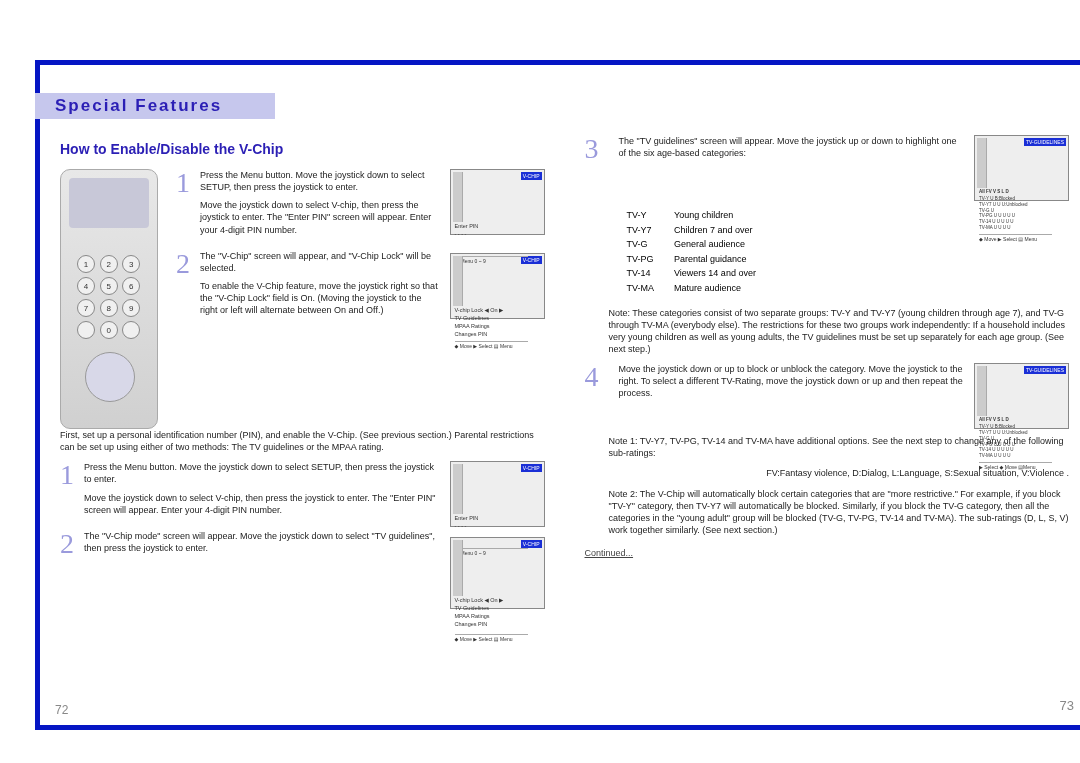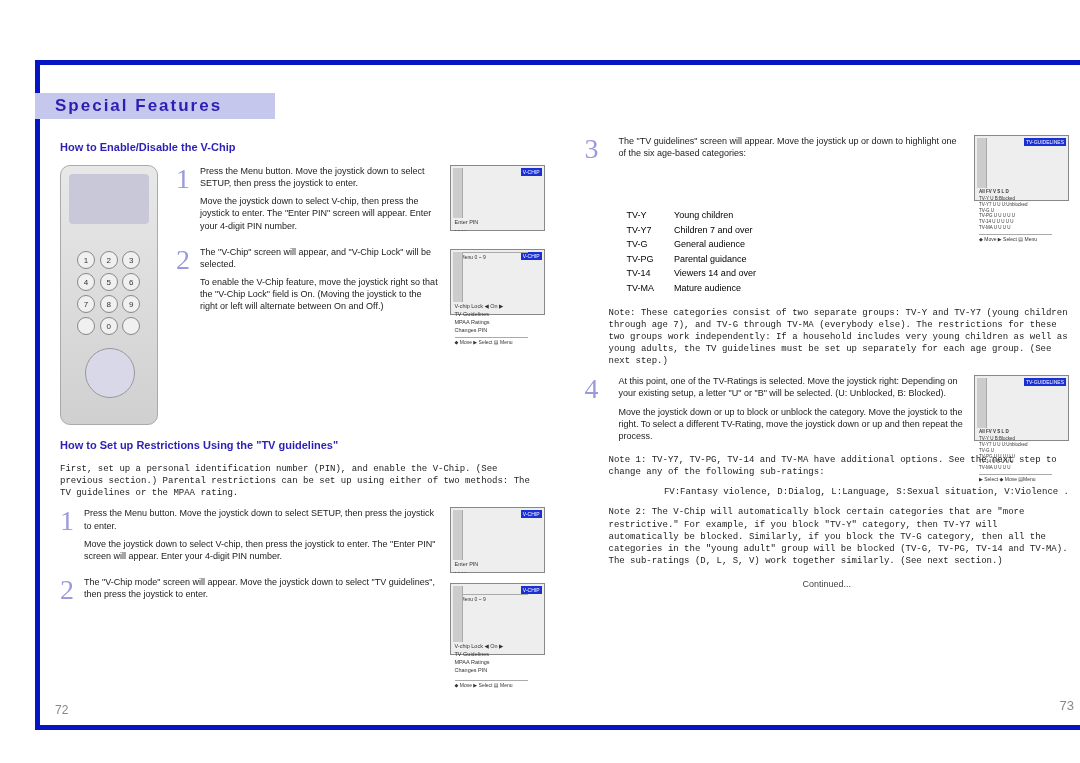--- a/index.html
+++ b/index.html
@@ -3,43 +3,43 @@
 <meta charset="utf-8">
 <style>
   * { box-sizing: border-box; margin: 0; padding: 0; }
   body { font-family: Arial, Helvetica, sans-serif; background: #fff; }
   .page-outer { width: 1080px; height: 763px; position: relative; background: #fff; }
   .page-frame { position: absolute; left: 35px; top: 60px; width: 1059px; height: 670px; border: 5px solid #0515c4; background: #fff; }
   .header-bar { position: absolute; left: -5px; top: 28px; width: 240px; height: 26px; background: #c6c7ed; display: flex; align-items: center; padding-left: 20px; }
   .header-title { color: #2b1fb5; font-weight: bold; font-size: 17px; letter-spacing: 2px; }
   .content { position: absolute; left: 0; top: 70px; right: 0; bottom: 0; display: flex; }
   .left-page, .right-page { flex: 1; padding: 0 20px 0 20px; position: relative; }
-  .subhead { color: #2b1fb5; font-weight: bold; font-size: 11px; margin: 6px 0 12px 0; }
+  .subhead { color: #2b1fb5; font-weight: bold; font-size: 14px; margin: 6px 0 12px 0; }
   .step-row { display: flex; margin-bottom: 8px; }
   .step-num { font-size: 28px; color: #9a9adc; font-weight: 300; width: 24px; flex-shrink: 0; line-height: 1; font-family: Georgia, serif; }
   .step-text { font-size: 9px; line-height: 1.35; color: #222; flex: 1; }
   .step-text p { margin-bottom: 6px; }
-  .body-para { font-size: 9px; line-height: 1.35; color: #222; margin-bottom: 8px; font-family: Liberation Mono, monospace; }
+  .body-para { font-size: 9px; line-height: 1.35; color: #222; margin-bottom: 8px; }
   .two-col { display: flex; gap: 10px; }
   .col-text { flex: 1; }
   .osd-box { width: 95px; flex-shrink: 0; }
   .osd { border: 1px solid #888; background: #eee; font-size: 5.5px; padding: 2px; color: #333; }
   .osd-title { background: #1a2fd6; color: #fff; font-size: 5px; padding: 1px 2px; display: inline-block; float: right; margin-bottom: 2px; }
   .osd-line { clear: both; padding: 1px 0; }
   .osd-footer { font-size: 5px; border-top: 1px solid #aaa; margin-top: 3px; padding-top: 1px; }
   .rating-table { font-size: 9px; line-height: 1.4; margin: 6px 0 10px 40px; }
   .rating-table td:first-child { padding-right: 18px; margin-left: 8px; }
   .remote { width: 98px; height: 260px; margin-right: 8px; background: linear-gradient(#e8e8e8,#d0d0d0); border-radius: 10px; border: 1px solid #aaa; position: relative; flex-shrink: 0; }
   .remote::before { content:""; position:absolute; top:8px; left:8px; right:8px; height:50px; background:#c8c8d8; border-radius:4px; }
   .remote .keypad { position:absolute; top:85px; left:16px; right:16px; display:grid; grid-template-columns:repeat(3,1fr); gap:4px; }
   .remote .key { width:18px; height:18px; border-radius:50%; background:#f0f0f0; border:1px solid #888; font-size:8px; display:flex; align-items:center; justify-content:center; color:#333; }
   .remote .nav { position:absolute; top:182px; left:24px; width:50px; height:50px; border-radius:50%; background:#d8d8e8; border:1px solid #999; }
   .page-num-left { position: absolute; bottom: 8px; left: 15px; font-size: 12px; color: #888; }
   .page-num-right { position: absolute; bottom: 12px; right: 15px; font-size: 13px; color: #888; }
-  .continued { font-size: 9px; color: #444; text-align: center; margin-top: 12px; }
+  .continued { font-size: 9px; color: #444; text-align: left; margin-top: 12px; text-decoration: underline; }
   .osd-sidebar { width:10px; background:#ccc; border-right:1px solid #aaa; display:inline-block; vertical-align:top; height:50px; }
   .osd-main { display:inline-block; vertical-align:top; width: calc(100% - 14px); padding-left:2px; }
 </style>
 </head>
 <body>
 
 <div class="page-outer">
   <div class="page-frame">
     <div class="header-bar">
       <span class="header-title">Special Features</span>
@@ -105,21 +105,20 @@
                 <div class="osd-line">V-chip Lock     ◀  On  ▶</div>
                 <div class="osd-line">TV Guidelines</div>
                 <div class="osd-line">MPAA Ratings</div>
                 <div class="osd-line">Changes PIN</div>
                 <div class="osd-footer">◆ Move   ▶ Select   ▤ Menu</div>
               </div>
             </div>
           </div>
         </div>
 
-        <div class="subhead" style="margin-top:14px;">How to Set up Restrictions Using the "TV guidelines"</div>
         <p class="body-para">First, set up a personal identification number (PIN), and enable the V-Chip. (See previous section.) Parental restrictions can be set up using either of two methods: The TV guidelines or the MPAA rating.</p>
 
         <div class="two-col">
           <div class="col-text">
             <div class="step-row">
               <div class="step-num">1</div>
               <div class="step-text">
                 <p>Press the Menu button.  Move the joystick down to select SETUP, then press the joystick to enter.</p>
                 <p>Move the joystick down to select V-chip, then press the joystick to enter. The "Enter PIN" screen will appear. Enter your 4-digit PIN number.</p>
               </div>
@@ -210,21 +209,20 @@
                 <td>Mature audience</td>
               </tr>
         </tbody>
           </table>
 
         <p class="body-para" style="margin-left:24px;">Note: These categories consist of two separate groups: TV-Y and TV-Y7 (young children through age 7), and TV-G through TV-MA (everybody else). The restrictions for these two groups work independently: If a household includes very young children as well as young adults, the TV guidelines must be set up separately for each age group. (See next step.)</p>
 
         <div class="two-col">
           <div class="step-num">4</div>
           <div class="step-text" style="flex:1;">
-            <p>At this point, one of the TV-Ratings is selected. Move the joystick right: Depending on your existing setup, a letter "U" or "B" will be selected. (U: Unblocked, B: Blocked).</p>
             <p>Move the joystick down or up to block or unblock the category. Move the joystick to the right. To select a different TV-Rating, move the joystick down or up and then repeat the process.</p>
           </div>
           <div class="osd-box">
             <div class="osd" style="height:66px;">
               <span class="osd-title">TV-GUIDELINES</span>
               <div class="osd-sidebar"></div>
               <div class="osd-main" style="font-size:4.5px; line-height:1.3;">
                 <div class="osd-line" style="font-weight:bold;">All  FV  V   S   L   D</div>
                 <div>TV-Y      U                    B:Blocked</div>
                 <div>TV-Y7    U    U              U:Unblocked</div>

